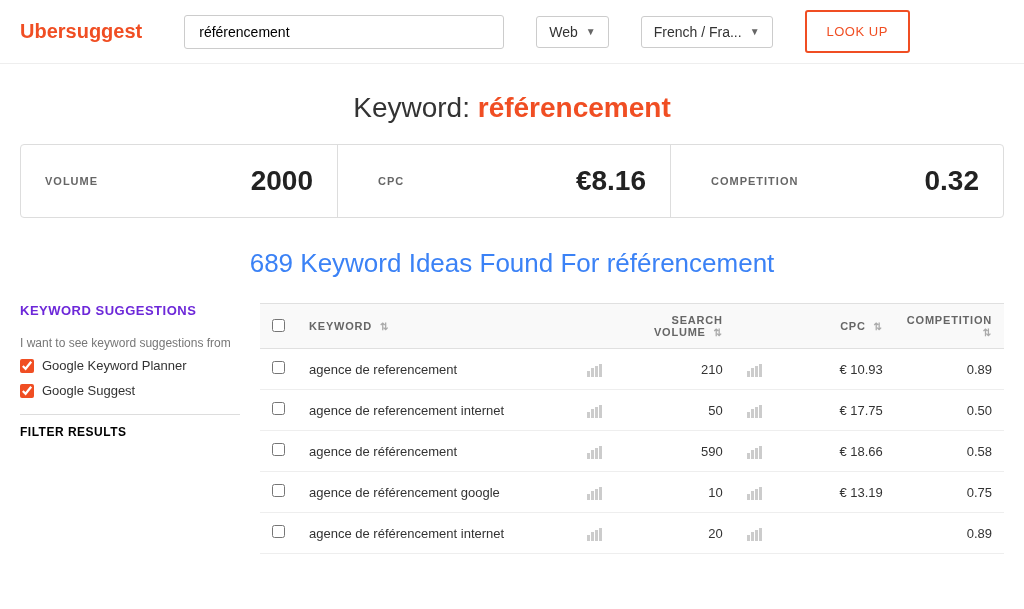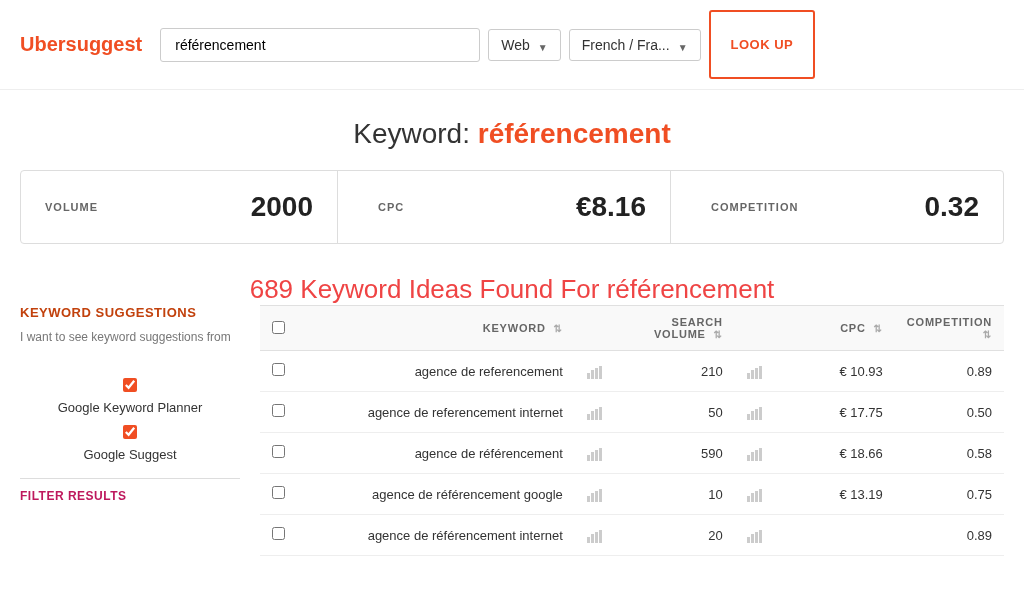--- a/index.html
+++ b/index.html
@@ -5,21 +5,21 @@
     * { margin: 0; padding: 0; box-sizing: border-box; }
     body { font-family: 'Arial', sans-serif; background: #fff; color: #333; font-size: 14px; }
 
     
     .header {
       display: flex;
       align-items: center;
       padding: 10px 20px;
       border-bottom: 1px solid #eee;
       background: #fff;
-      gap: 8px;
+      gap: 32px;
     }
     .logo {
       font-size: 20px;
       font-weight: bold;
       color: #f04e23;
       white-space: nowrap;
       margin-right: 10px;
     }
     .search-input-wrapper {
       flex: 1;
@@ -28,39 +28,39 @@
     .search-input-wrapper input {
       width: 100%;
       padding: 8px 14px;
       border: 1px solid #ccc;
       border-radius: 3px;
       font-size: 14px;
       outline: none;
     }
     .dropdown-wrapper {
       display: flex;
-      align-items: flex-end;
+      align-items: center;
       border: 1px solid #ccc;
       border-radius: 3px;
       padding: 7px 12px;
       gap: 8px;
       cursor: pointer;
       background: #fff;
       font-size: 14px;
     }
     .dropdown-arrow {
       font-size: 10px;
       color: #666;
     }
     .lookup-btn {
-      padding: 25px 20px;
+      padding: 12px 20px;
       border: 2px solid #f04e23;
       background: #fff;
       color: #f04e23;
-      font-weight: bold;
+      font-weight: normal;
       font-size: 13px;
       border-radius: 3px;
       cursor: pointer;
       letter-spacing: 0.5px;
     }
 
     
     .main {
       max-width: 1024px;
       margin: 0 auto;
@@ -109,72 +109,72 @@
       font-size: 28px;
       font-weight: bold;
       color: #222;
     }
 
     
     .ideas-heading {
       text-align: center;
       font-size: 26px;
       font-weight: 400;
-      color: #ef4444;
+      color: #3b82f6;
+      margin-bottom: 24px;
     }
 
     
     .bottom-section {
       display: flex;
       gap: 20px;
     }
 
     
     .sidebar {
       width: 220px;
       flex-shrink: 0;
     }
     .sidebar-title {
       font-size: 13px;
       font-weight: bold;
       letter-spacing: 0.5px;
-      margin-bottom: 8px;
+      margin-bottom: 16px;
       text-transform: uppercase;
-      color: #c2410c;
+      color: #6d28d9;
     }
     .sidebar-desc {
       font-size: 12px;
       color: #777;
-      margin-bottom: 32px;
+      margin-bottom: 6px;
       line-height: 1.5;
     }
     .checkbox-item {
       display: flex;
       align-items: center;
       gap: 8px;
       margin-bottom: 10px;
       font-size: 13px;
       color: #333;
-      flex-direction: column;
     }
     .checkbox-item input[type="checkbox"] {
       accent-color: #f04e23;
       width: 14px;
       height: 14px;
     }
     .sidebar-divider {
       border: none;
       border-top: 1px solid #ddd;
       margin: 16px 0 10px;
     }
     .filter-results-label {
       font-size: 12px;
       font-weight: bold;
       letter-spacing: 0.5px;
-      color: #be185d;
+      color: #000000;
       text-transform: uppercase;
     }
 
     
     .table-wrapper {
       flex: 1;
       overflow: hidden;
     }
     table {
       width: 100%;
@@ -214,21 +214,21 @@
     .bar-icon {
       display: inline-block;
       width: 16px;
       height: 14px;
       cursor: pointer;
     }
     .bar-icon svg { vertical-align: middle; }
     .td-check {
       width: 30px;
     }
-    .td-keyword { min-width: 200px; text-align: right; }
+    .td-keyword { min-width: 200px; }
     .td-vol { width: 120px; text-align: right; }
     .td-vol-icon { width: 30px; }
     .td-cpc { width: 120px; text-align: right; }
     .td-cpc-icon { width: 30px; }
     .td-comp { width: 100px; text-align: right; }
   </style>
 </head>
 <body>
 
 <div class="header">

